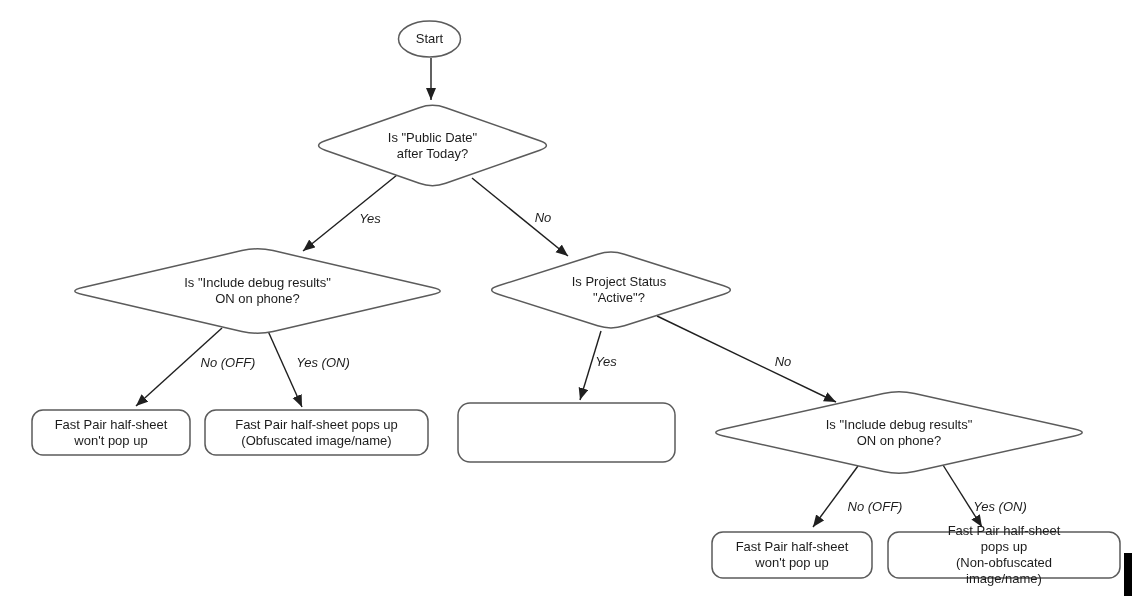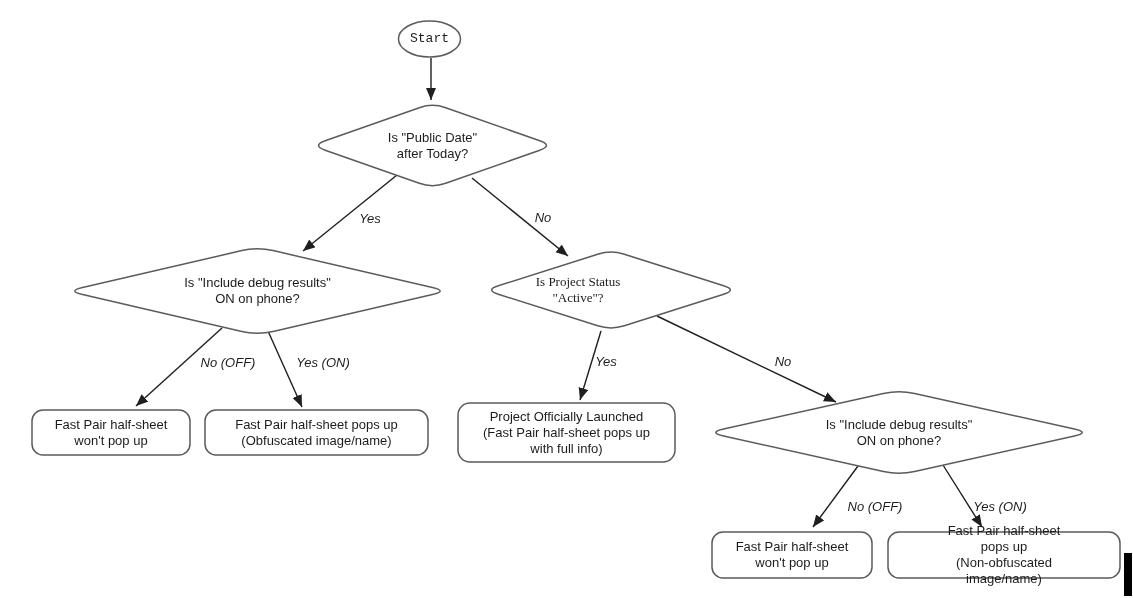--- a/index.html
+++ b/index.html
@@ -79,43 +79,40 @@
       <path d="M914.6 393.5 L1074.4 429.0 Q1090 432.5 1074.4 436.0 L914.6 471.5 Q899 475 883.4 471.5 L723.6 436.0 Q708 432.5 723.6 429.0 L883.4 393.5 Q899 390 914.6 393.5 Z"></path>
 
       <rect x="32" y="410" width="158" height="45" rx="11"></rect>
       <rect x="205" y="410" width="223" height="45" rx="11"></rect>
       <rect x="458" y="403" width="217" height="59" rx="12"></rect>
       <rect x="712" y="532" width="160" height="46" rx="11"></rect>
       <rect x="888" y="532" width="232" height="46" rx="11"></rect>
     </g>
   </svg>
 
-  <div class="node-label" style="left:429.5px; top:39px;font-family:Liberation Mono, monospace;">Start</div>
+  <div class="node-label" style="left:429.5px; top:39px;">Start</div>
 
   <div class="node-label" style="left:432.5px; top:145.5px;">Is "Public Date"
 after Today?</div>
 
   <div class="node-label" style="left:257.5px; top:291px;">Is "Include debug results"
 ON on phone?</div>
 
-  <div class="node-label" style="left:578px; top:290px;font-family:Liberation Serif, serif;">Is Project Status
+  <div class="node-label" style="left:619px; top:290px;">Is Project Status
 "Active"?</div>
 
   <div class="node-label" style="left:899px; top:432.5px;">Is "Include debug results"
 ON on phone?</div>
 
   <div class="node-label" style="left:111px; top:432.5px;">Fast Pair half-sheet
 won't pop up</div>
 
   <div class="node-label" style="left:316.5px; top:432.5px;">Fast Pair half-sheet pops up
 (Obfuscated image/name)</div>
 
-  <div class="node-label" style="left:566.5px; top:432.5px;">Project Officially Launched
-(Fast Pair half-sheet pops up
-with full info)</div>
 
   <div class="node-label" style="left:792px; top:555px;">Fast Pair half-sheet
 won't pop up</div>
 
   <div class="node-label" style="left:1004px; top:555px;">Fast Pair half-sheet pops up
 (Non-obfuscated image/name)</div>
 
   <div class="edge-label" style="left:370px; top:219px;">Yes</div>
 
   <div class="edge-label" style="left:543px; top:218px;">No</div>

